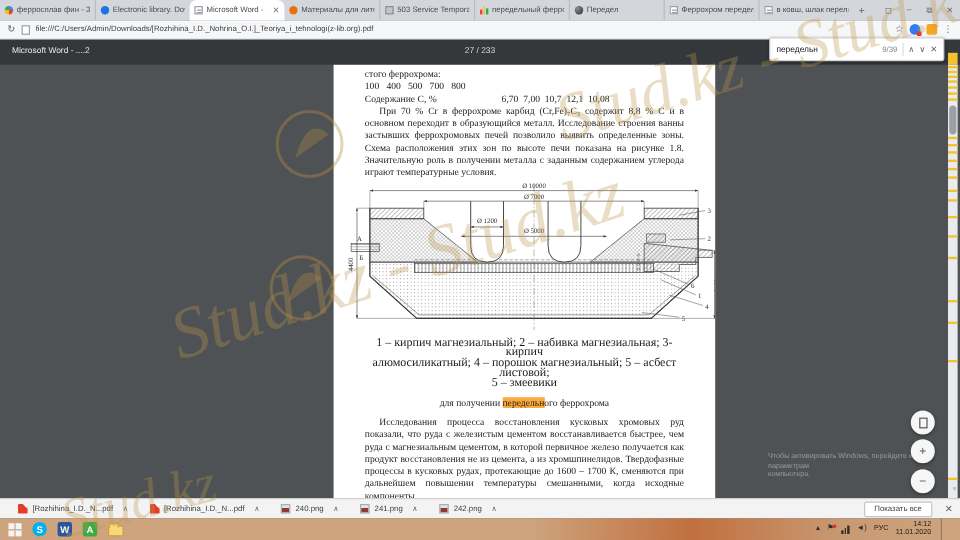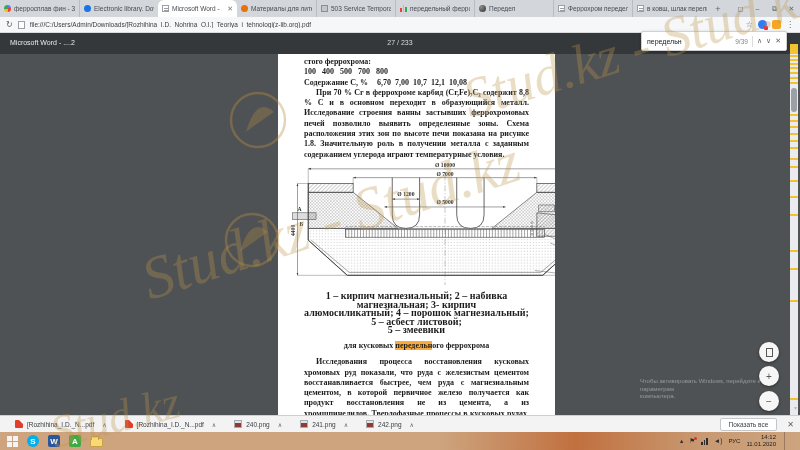--- a/index.html
+++ b/index.html
@@ -50,22 +50,22 @@
   
   .findbar { position:absolute; left:641px; top:31px; width:146px; height:20px; background:#fff; border:1px solid #cfd1d4; border-radius:2px; box-shadow:0 1px 3px rgba(0,0,0,.3); display:flex; align-items:center; padding:0 5px; gap:4px; z-index:20; }
   .find-q { flex:1; font-size:7px; color:#202124; }
   .find-count { font-size:6.5px; color:#80868b; }
   .find-sep { width:1px; height:11px; background:#dadce0; }
   .find-btn { font-size:7px; color:#5f6368; }
 
   
   .viewer { position:absolute; left:0; top:54px; width:800px; height:361px; background:#4f5254; }
 
-  .page { position:absolute; left:278px; top:0; width:277px; height:361px; background:#fff; padding:3px 26px 0 26px; overflow:hidden;
-          font-family:"Liberation Serif","DejaVu Serif",serif; font-size:8px; line-height:10.3px; color:#1c1c1c;font-weight:bold; }
+  .page { position:absolute; left:278px; top:0; width:318px; height:361px; background:#fff; padding:3px 26px 0 26px; overflow:hidden;
+          font-family:"Liberation Serif","DejaVu Serif",serif; font-size:8px; line-height:10.3px; color:#1c1c1c; }
   .just { text-align:justify; }
   .ind { text-indent:12px; }
   .trow { display:flex; }
   .trow .lbl { flex:1; }
   .trow .vals { width:152px; white-space:pre; }
   .legend { text-align:center; font-size:10px; line-height:8.6px; margin-top:3px; }
   .caption { text-align:center; margin-top:6px; }
   .hl { background:#fbab3c; }
 
   .diagram { display:block; width:314px; height:127px; margin:2px 0 0 -16px; }
@@ -310,21 +310,21 @@
         <text class="dtx" x="286" y="118">5</text>
       </svg>
 
       <div class="legend">
         <div>1 – кирпич магнезиальный; 2 – набивка магнезиальная; 3- кирпич</div>
         <div>алюмосиликатный; 4 – порошок магнезиальный; 5 – асбест листовой;</div>
         <div>5 – змеевики</div>
       </div>
 
       <div class="caption">
-        <div><span>для кусковых </span><span class="hl">передельн</span><span>ого феррохрома</span></div>
+        <div><span>для получении </span><span class="hl">передельн</span><span>ого феррохрома</span></div>
       </div>
 
       <div class="just ind" style="margin-top:6px;">Исследования процесса восстановления кусковых хромовых руд показали, что руда с железистым цементом восстанавливается быстрее, чем руда с магнезиальным цементом, в которой первичное железо получается как продукт восстановления не из цемента, а из хромшпинелидов. Твердофазные процессы в кусковых рудах, протекающие до 1600 – 1700 К, сменяются при дальнейшем повышении температуры смешанными, когда исходные компоненты</div>
     </div>
 
     <div class="sbar-topmark"></div>
     <div class="sbar">
       <span class="mk" style="top:1px"></span>
         <span class="mk" style="top:5px"></span>
         <span class="mk" style="top:9px"></span>

